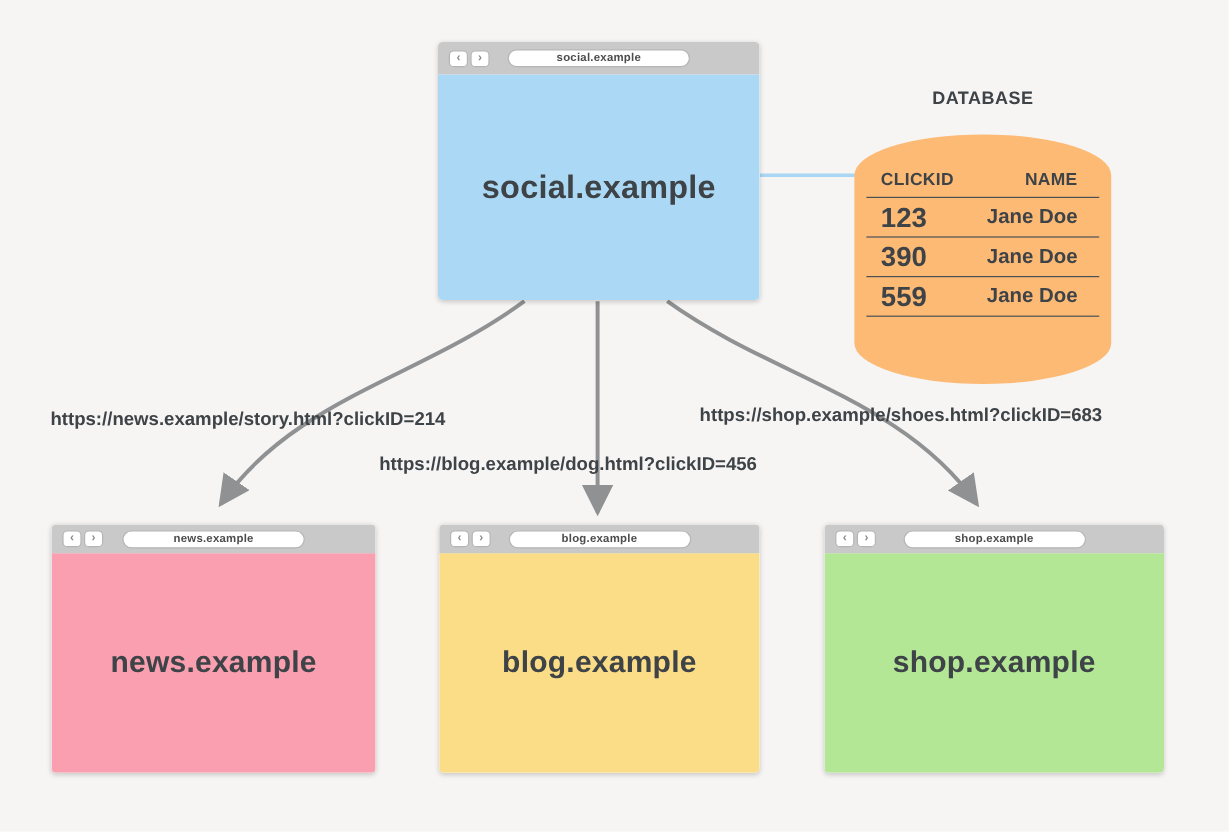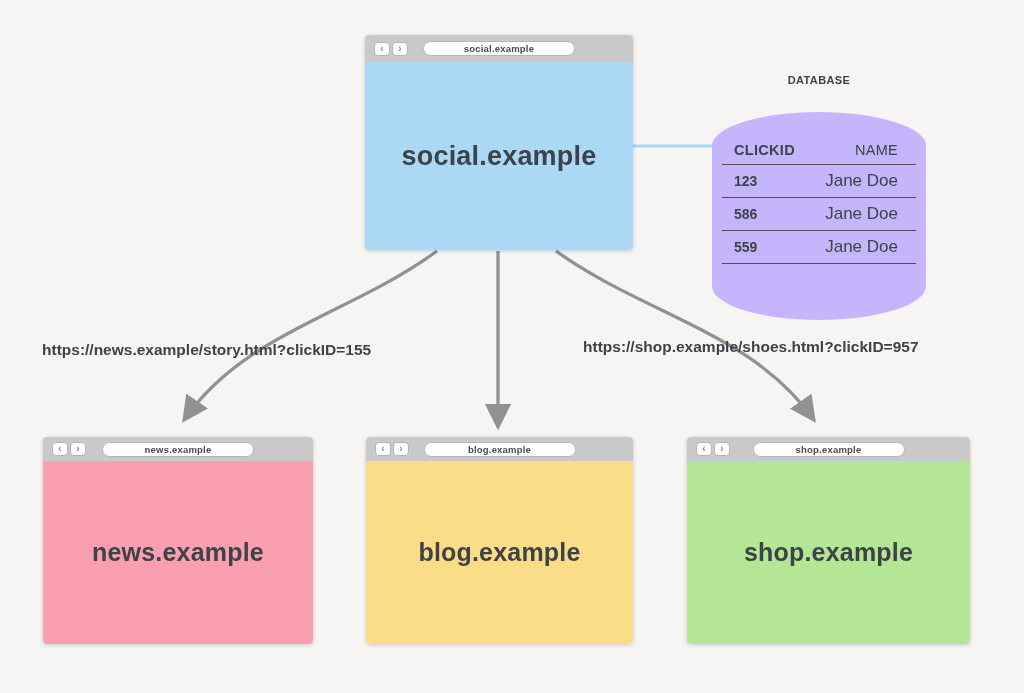--- a/index.html
+++ b/index.html
@@ -31,28 +31,28 @@
   .smallwin { top:437px; height:207px; }
   .smallwin .chrome { height:24px; }
   .smallwin .content { height:183px; }
   .smallwin .sitelabel { font-size:25px; }
   #win-news { left:43px;  width:270px; }
   #win-blog { left:366px; width:267px; }
   #win-shop { left:687px; width:283px; }
 
   
   .db-title { position:absolute; left:712px; top:74px; width:214px; z-index:2;
-              text-align:center; font-size:11px; font-weight:700; color:#3e4347; letter-spacing:.4px; }
+              text-align:center; font-size:15px; font-weight:700; color:#3e4347; letter-spacing:.4px; }
   .cylinder { position:absolute; left:712px; top:112px; width:214px; height:208px; z-index:2;
               border-radius:50% / 34px; padding:24px 10px 0 10px; }
   .db-table { width:100%; }
   .db-row { display:flex; align-items:center; border-bottom:1.6px solid #4b5055; height:33px; }
   .db-row.header { height:29px; }
-  .db-c1 { width:46%; padding-left:12px; font-weight:700; color:#3e4347; font-size:14px; }
-  .db-c2 { width:54%; text-align:right; padding-right:18px; font-weight:400; color:#3e4347; font-size:17px; }
+  .db-c1 { width:46%; padding-left:12px; font-weight:700; color:#3e4347; font-size:23px; }
+  .db-c2 { width:54%; text-align:right; padding-right:18px; font-weight:700; color:#3e4347; font-size:17px; }
   .db-row.header .db-c1, .db-row.header .db-c2 { font-size:14.5px; letter-spacing:.3px; }
 
   
   .urltext { position:absolute; z-index:3; font-size:15.5px; font-weight:700; color:#3e4347; white-space:nowrap; }
   #url-news { left:42px;  top:341px; }
   #url-blog { left:316px; top:379px; }
   #url-shop { left:583px; top:338px; }
 </style>
 </head>
 <body>
@@ -78,43 +78,44 @@
         <span class="navbtn">›</span>
       </div>
       <div class="addressbar">social.example</div>
     </div>
     <div class="content" style="background: rgb(171, 217, 245);">
       <span class="sitelabel">social.example</span>
     </div>
   </div>
 
   <div class="db-title">DATABASE</div>
-  <div class="cylinder" style="background: #c4b5fd;">
+  <div class="cylinder" style="background: #fdba74;">
     <div class="db-table">
       <div class="db-row header">
         <span class="db-c1">CLICKID</span>
         <span class="db-c2">NAME</span>
       </div>
       <div class="db-row">
         <span class="db-c1">123</span>
         <span class="db-c2">Jane Doe</span>
       </div>
       <div class="db-row">
-        <span class="db-c1">586</span>
+        <span class="db-c1">390</span>
         <span class="db-c2">Jane Doe</span>
       </div>
       <div class="db-row">
         <span class="db-c1">559</span>
         <span class="db-c2">Jane Doe</span>
       </div>
     </div>
   </div>
 
-  <div class="urltext" id="url-news">https://news.example/story.html?clickID=155</div>
-  <div class="urltext" id="url-shop">https://shop.example/shoes.html?clickID=957</div>
+  <div class="urltext" id="url-news">https://news.example/story.html?clickID=214</div>
+  <div class="urltext" id="url-blog">https://blog.example/dog.html?clickID=456</div>
+  <div class="urltext" id="url-shop">https://shop.example/shoes.html?clickID=683</div>
 
   <div class="window smallwin" id="win-news">
     <div class="chrome">
       <div class="navbtns">
         <span class="navbtn">‹</span>
         <span class="navbtn">›</span>
       </div>
       <div class="addressbar">news.example</div>
     </div>
     <div class="content" style="background: rgb(249, 159, 176);">

